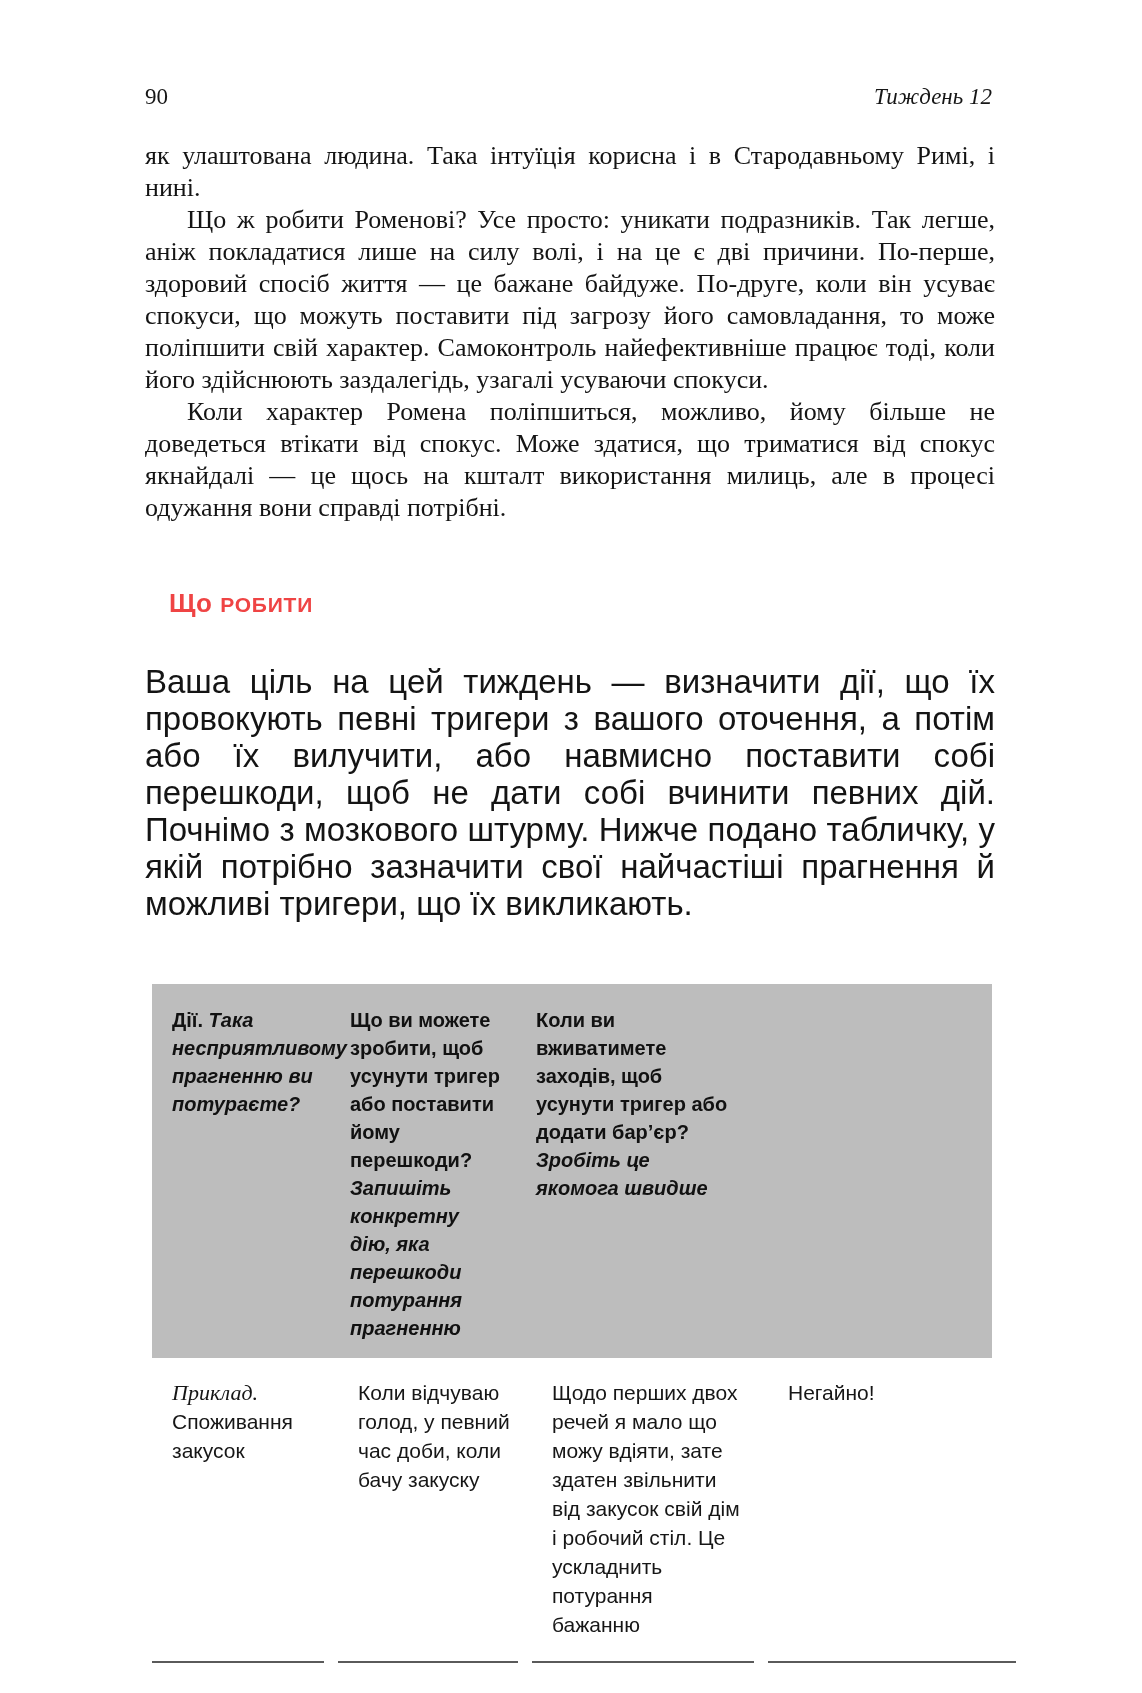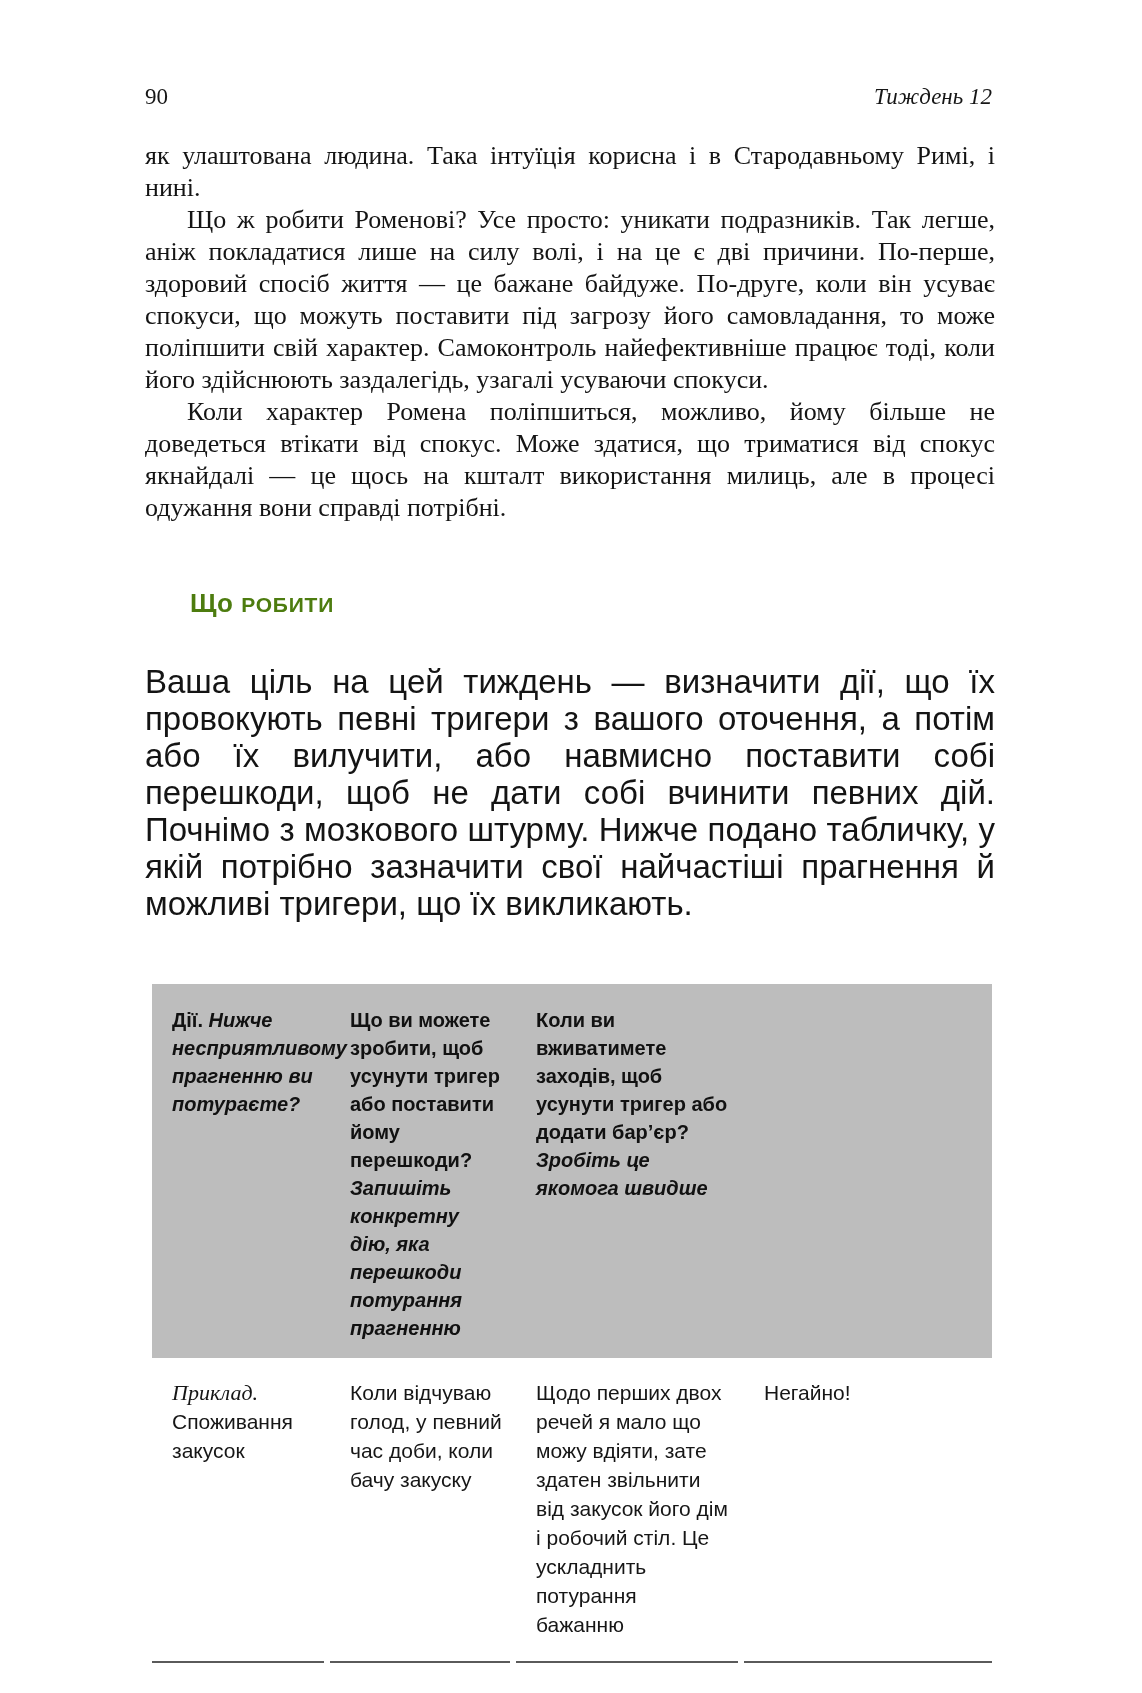--- a/index.html
+++ b/index.html
@@ -27,25 +27,25 @@
     font-family:"Liberation Serif", serif;
     font-size:26px;
     line-height:32px;
     text-align:justify;
     margin:0;
     color:#141414;
   }
   .para.indent { text-indent:42px; }
 
   .section-heading {
-    margin:64px 0 0 45px;
+    margin:64px 0 0 24px;
     font-family:"Liberation Sans", sans-serif;
     font-weight:bold;
     font-size:26px;
-    color:#4d7c0f;
+    color:#ef4444;
     letter-spacing:0.5px;
   }
   .section-heading .rest {
     text-transform:uppercase;
     font-size:21px;
     letter-spacing:0.8px;
   }
 
   .para-sans {
     margin:44px 0 16px 0;
@@ -71,21 +71,21 @@
     font-size:20px;
     line-height:28px;
     color:#111;
   }
   .t-head .title { font-weight:bold; font-style:normal; }
   .t-head .subtitle { font-weight:bold; font-style:italic; }
 
   .t-body {
     display:grid;
     grid-template-columns:172px 180px 222px 248px;
-    column-gap:6px;
+    column-gap:14px;
   }
   .t-body .cell {
     padding:20px 8px 22px 20px;
     min-height:243px;
     border-bottom:2px solid #5a5a5a;
     font-family:"Liberation Sans", sans-serif;
     font-size:21px;
     line-height:29px;
     color:#161616;
   }
@@ -107,37 +107,37 @@
     <p class="para indent">Коли характер Ромена поліпшиться, можливо, йому більше не доведеться втікати від спокус. Може здатися, що триматися від спокус якнайдалі — це щось на кшталт використання милиць, але в процесі одужання вони справді потрібні.</p>
 
     <h2 class="section-heading"><span class="lead">Що</span> <span class="rest">робити</span></h2>
 
     <p class="para-sans">Ваша ціль на цей тиждень — визначити дії, що їх провокують певні тригери з вашого оточення, а потім або їх вилучити, або навмисно поставити собі перешкоди, щоб не дати собі вчинити певних дій. Почнімо з мозкового штурму. Нижче подано табличку, у якій потрібно зазначити свої найчастіші прагнення й можливі тригери, що їх викликають.</p>
 
     <div class="trigger-table">
       <div class="t-head" style="background: rgb(189, 189, 189);">
         <div class="cell">
           <span class="title">Дії.</span>
-          <span class="subtitle">Нижче несприятливому прагненню ви потураєте?</span>
+          <span class="subtitle">Така несприятливому прагненню ви потураєте?</span>
         </div>
         <div class="cell">
           <span class="title">Що ви можете зробити, щоб усунути тригер або поставити йому перешкоди?</span>
           <span class="subtitle">Запишіть конкретну дію, яка перешкоди потурання прагненню</span>
         </div>
         <div class="cell">
           <span class="title">Коли ви вживатимете заходів, щоб усунути тригер або додати бар’єр?</span>
           <span class="subtitle">Зробіть це якомога швидше</span>
         </div>
       </div>
 
       <div class="t-body">
         <div class="cell">
           <span class="example-label">Приклад.</span>
           <span>Споживання закусок</span>
         </div>
         <div class="cell">Коли відчуваю голод, у певний час доби, коли бачу закуску</div>
-        <div class="cell">Щодо перших двох речей я мало що можу вдіяти, зате здатен звільнити від закусок його дім і робочий стіл. Це ускладнить потурання бажанню</div>
+        <div class="cell">Щодо перших двох речей я мало що можу вдіяти, зате здатен звільнити від закусок свій дім і робочий стіл. Це ускладнить потурання бажанню</div>
         <div class="cell">Негайно!</div>
       </div>
     </div>
   </div>
 
 </div>
 
 </body></html>

